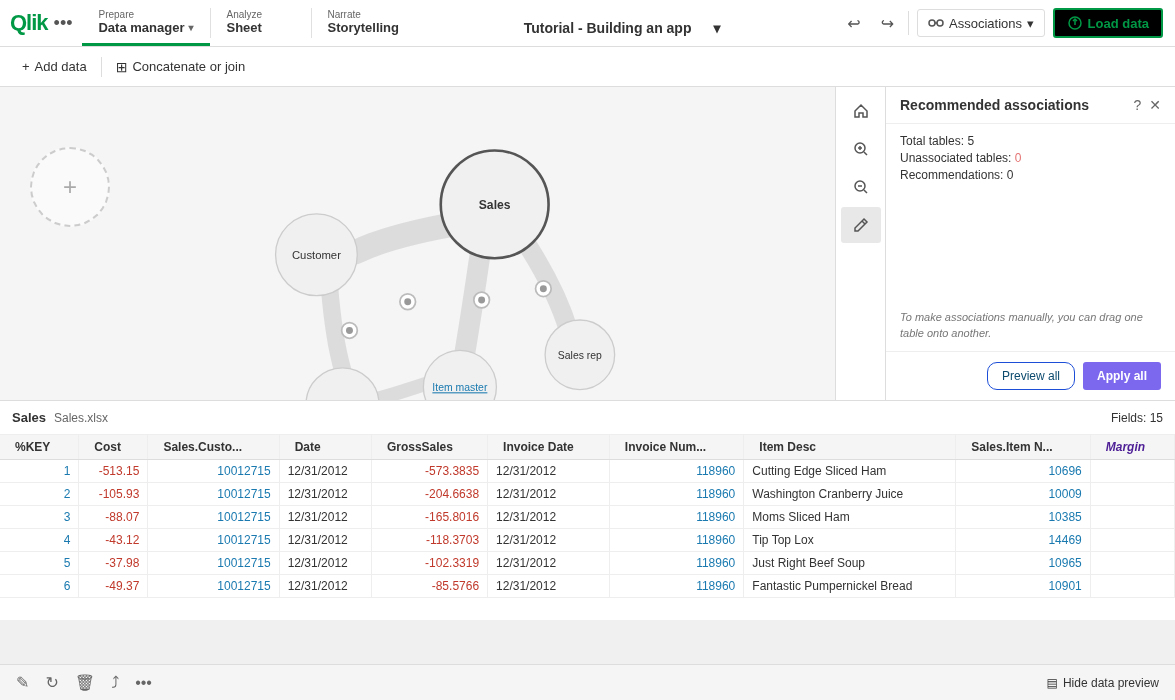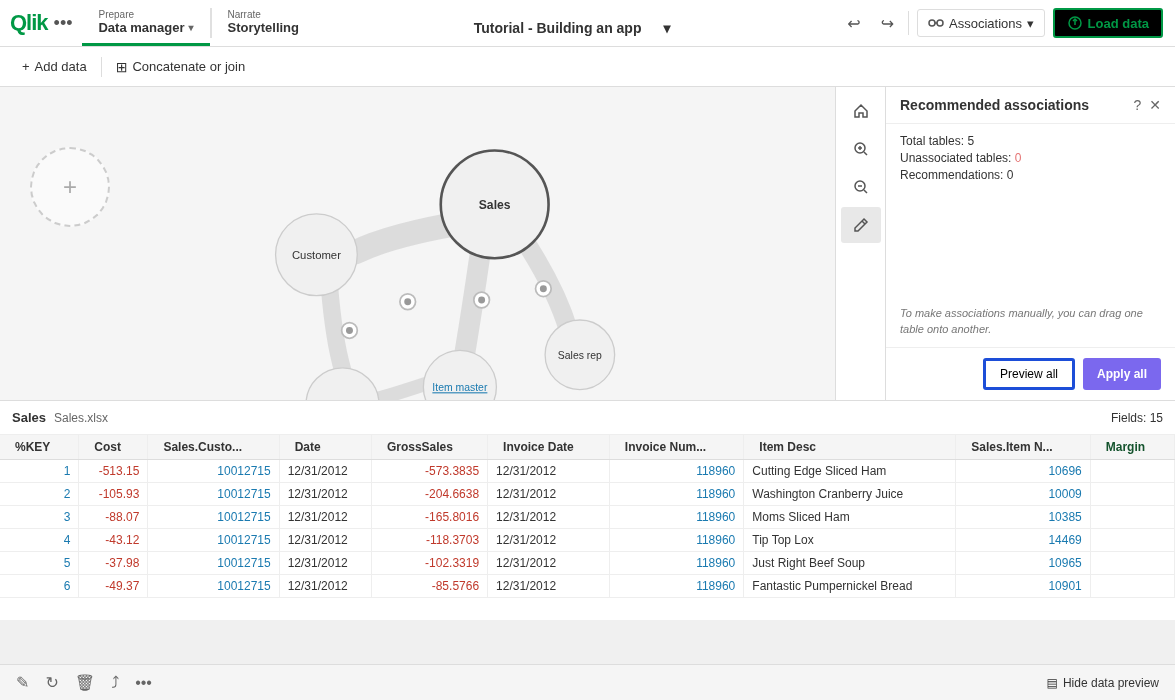--- a/index.html
+++ b/index.html
@@ -90,22 +90,22 @@
     .panel-stats { padding: 10px 14px; }
     .stat-row { font-size: 12px; color: #333; margin-bottom: 3px; }
     .stat-value { color: #444; }
     .stat-row.unassoc .stat-value { color: #e57373; }
 
     .panel-actions {
       display: flex; gap: 8px; padding: 10px 14px; justify-content: flex-end;
       border-top: 1px solid #eee; margin-top: auto;
     }
     .preview-all-btn {
-      border: 3px solid #1d4ed8; background: #fff; color: #000000;
-      padding: 6px 14px; border-radius: 3px; cursor: pointer; font-size: 12px;
+      border: 1px solid #1d4ed8; background: #fff; color: #0c4a6e;
+      padding: 6px 14px; border-radius: 10px; cursor: pointer; font-size: 12px;
     }
     .apply-all-btn {
       border: none; background: #7b68ee; color: #fff;
       padding: 0 14px; border-radius: 3px; cursor: pointer; font-size: 12px; font-weight: 600;
     }
     .panel-note {
       padding: 10px 14px; font-size: 11px; color: #777; font-style: italic; line-height: 1.4;
     }
 
     
@@ -145,21 +145,21 @@
       padding: 5px 15px; text-align: left; font-weight: 600; color: #333;
       white-space: nowrap; position: sticky; top: 0;
     }
     .preview-table td {
       border-bottom: 1px solid #eee; border-right: 1px solid #eee;
       padding: 4px 8px; white-space: nowrap;
     }
     .preview-table td.num { text-align: right; color: #1a7ab0; }
     .preview-table td.neg { color: #c0392b; text-align: right; }
     .preview-table td.text-cell { color: #333; }
-    .preview-table th.col-margin { color: #14532d; font-weight: 700; }
+    .preview-table th.col-margin { color: #4c1d95; font-weight: 700; font-style: italic; }
 
     
     .bottom-bar {
       display: flex; align-items: center; justify-content: space-between;
       background: #f5f5f5; border-top: 1px solid #ddd; padding: 0 16px;
       height: 36px; position: absolute; bottom: 0; width: 100%;
     }
     .bottom-icons { display: flex; gap: 16px; align-items: center; }
     .bottom-icon { font-size: 16px; color: #666; cursor: pointer; }
     .hide-preview-btn {
@@ -179,20 +179,24 @@
   <div class="nav-section active">
     <span class="nav-section-label">Prepare</span>
     <span class="nav-section-title">
       <span>Data manager</span>
       <span class="chevron">▾</span>
     </span>
   </div>
 
   <div class="nav-divider"></div>
 
+  <div class="nav-section">
+    <span class="nav-section-label">Analyze</span>
+    <span class="nav-section-title">Sheet</span>
+  </div>
 
   <div class="nav-divider"></div>
 
   <div class="nav-section">
     <span class="nav-section-label">Narrate</span>
     <span class="nav-section-title">Storytelling</span>
   </div>
 
   <div class="nav-center">
     <div class="nav-app-title">

